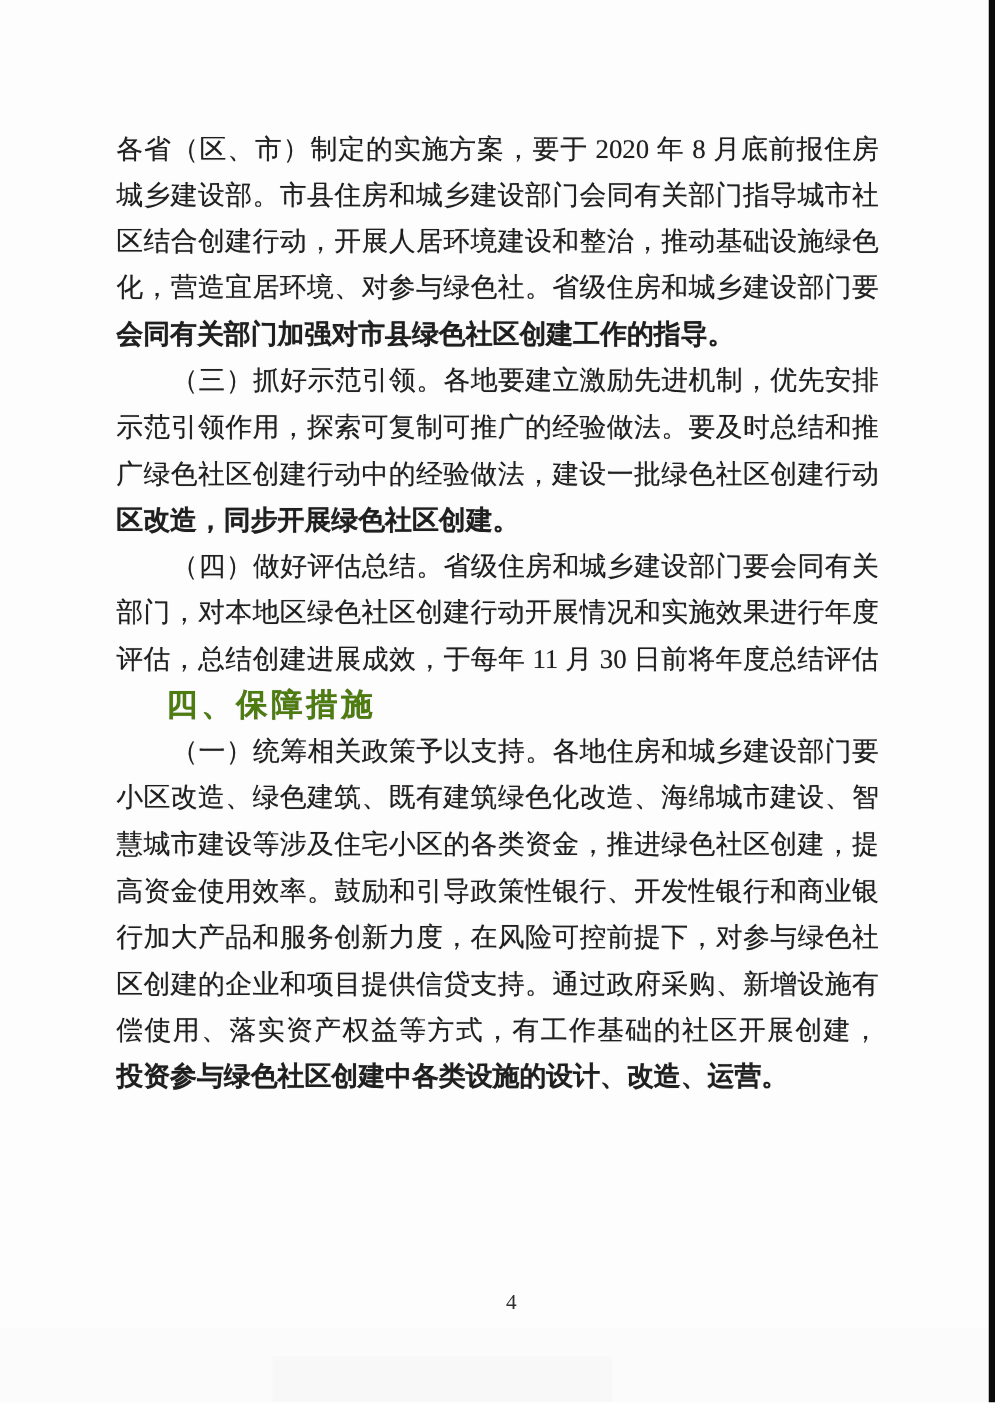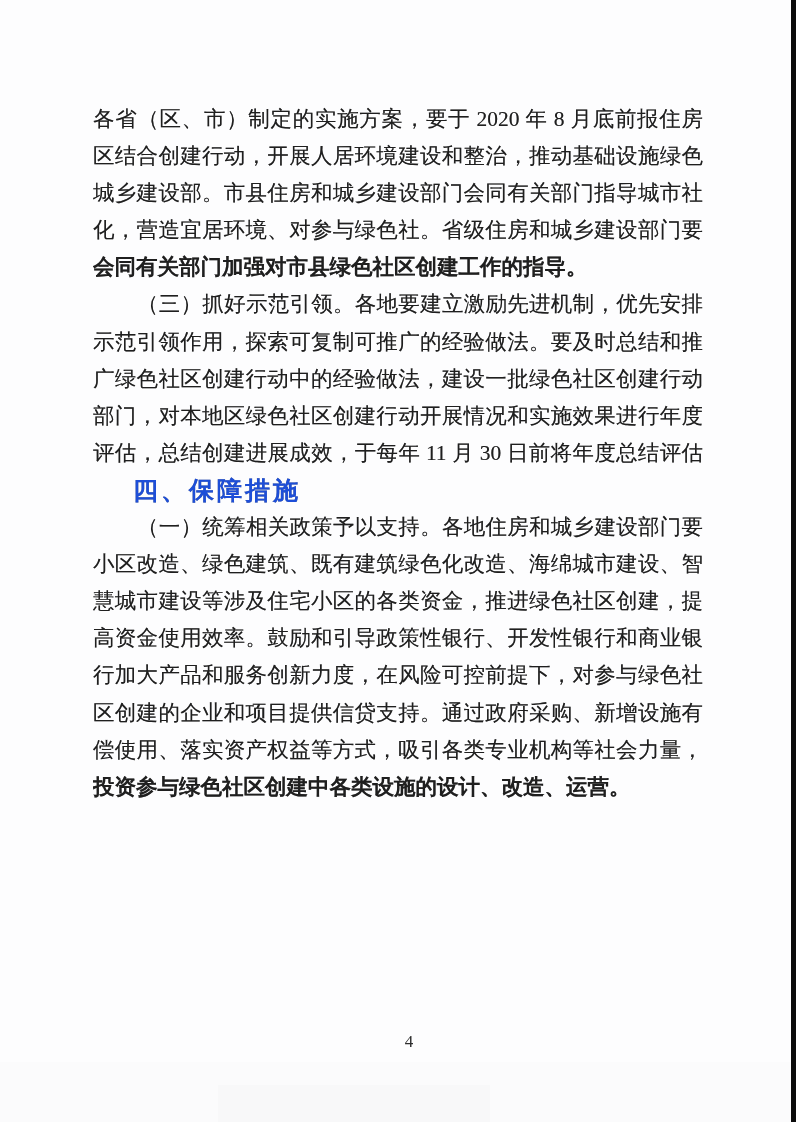--- a/index.html
+++ b/index.html
@@ -53,21 +53,21 @@
   .line.last { text-align-last: left; font-weight: bold; }
   .line.indent { padding-left: 44px; }
 
   .heading {
     font-family: "Liberation Sans", "DejaVu Sans", sans-serif;
     font-weight: 700;
     font-size: 25px;
     line-height: 37.1px;
     height: 37.1px;
     padding-left: 40px;
-    color: #1d4ed8;
+    color: #4d7c0f;
     letter-spacing: 3px;
   }
 
   .page-number {
     position: absolute;
     top: 1030px;
     left: 0;
     width: 796px;
     text-align: center;
     font-size: 17px;
@@ -79,43 +79,45 @@
 </head>
 <body>
 
 <div class="page">
   <div class="shade-band"></div>
   <div class="shade-patch"></div>
 
   <div class="content">
       <div class="para">
         <div class="line">各省（区、市）制定的实施方案，要于 2020 年 8 月底前报住房和</div>
+        <div class="line">城乡建设部。市县住房和城乡建设部门会同有关部门指导城市社</div>
         <div class="line">区结合创建行动，开展人居环境建设和整治，推动基础设施绿色</div>
-        <div class="line">城乡建设部。市县住房和城乡建设部门会同有关部门指导城市社</div>
         <div class="line">化，营造宜居环境、对参与绿色社。省级住房和城乡建设部门要</div>
         <div class="line last">会同有关部门加强对市县绿色社区创建工作的指导。</div>
       </div>
       <div class="para">
         <div class="line indent">（三）抓好示范引领。各地要建立激励先进机制，优先安排</div>
         <div class="line">示范引领作用，探索可复制可推广的经验做法。要及时总结和推</div>
         <div class="line">广绿色社区创建行动中的经验做法，建设一批绿色社区创建行动</div>
+        <div class="line last">区改造，同步开展绿色社区创建。</div>
       </div>
       <div class="para">
+        <div class="line indent">（四）做好评估总结。省级住房和城乡建设部门要会同有关</div>
         <div class="line">部门，对本地区绿色社区创建行动开展情况和实施效果进行年度</div>
         <div class="line">评估，总结创建进展成效，于每年 11 月 30 日前将年度总结评估</div>
       </div>
       <div class="heading">四、保障措施</div>
       <div class="para">
         <div class="line indent">（一）统筹相关政策予以支持。各地住房和城乡建设部门要</div>
         <div class="line">小区改造、绿色建筑、既有建筑绿色化改造、海绵城市建设、智</div>
         <div class="line">慧城市建设等涉及住宅小区的各类资金，推进绿色社区创建，提</div>
         <div class="line">高资金使用效率。鼓励和引导政策性银行、开发性银行和商业银</div>
         <div class="line">行加大产品和服务创新力度，在风险可控前提下，对参与绿色社</div>
         <div class="line">区创建的企业和项目提供信贷支持。通过政府采购、新增设施有</div>
-        <div class="line">偿使用、落实资产权益等方式，吸引各类专业机构等社会力量，</div>
+        <div class="line">偿使用、落实资产权益等方式，有工作基础的社区开展创建，</div>
         <div class="line last">投资参与绿色社区创建中各类设施的设计、改造、运营。</div>
       </div>
     </div>
 
   <div class="page-number">4</div>
 
   <div class="scan-edge"></div>
 </div>
 
 </body></html>

